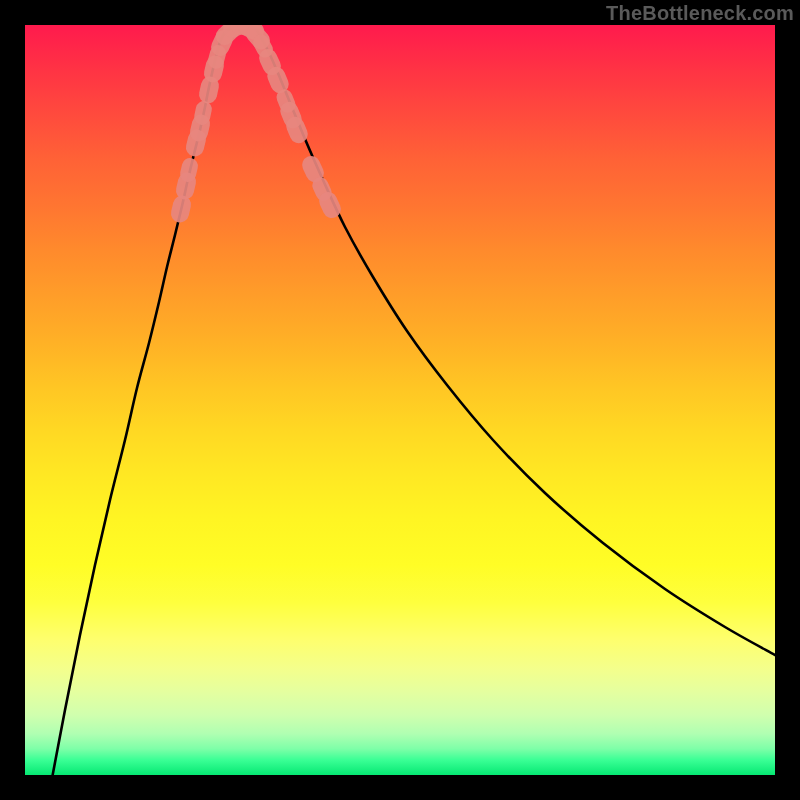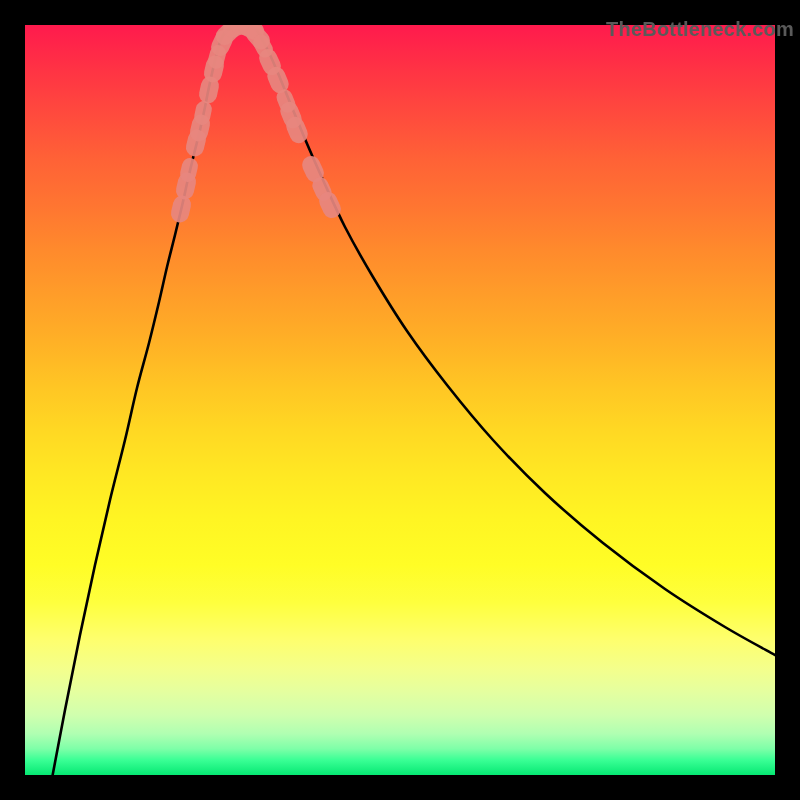--- a/index.html
+++ b/index.html
@@ -41,21 +41,21 @@
       #e4ffa0 89%,
       #d0ffae 92%,
       #b0ffb2 94.5%,
       #7effa8 96.5%,
       #3aff95 98%,
       #06e873 100%
     );
   }
   .watermark {
     position: absolute;
-    top: 18px;
+    top: 2px;
     right: 6px;
     font-family: Arial, Helvetica, sans-serif;
     font-size: 20px;
     font-weight: 600;
     color: #5a5a5a;
     letter-spacing: 0.2px;
   }
   svg.curves {
     position: absolute;
     inset: 0;

